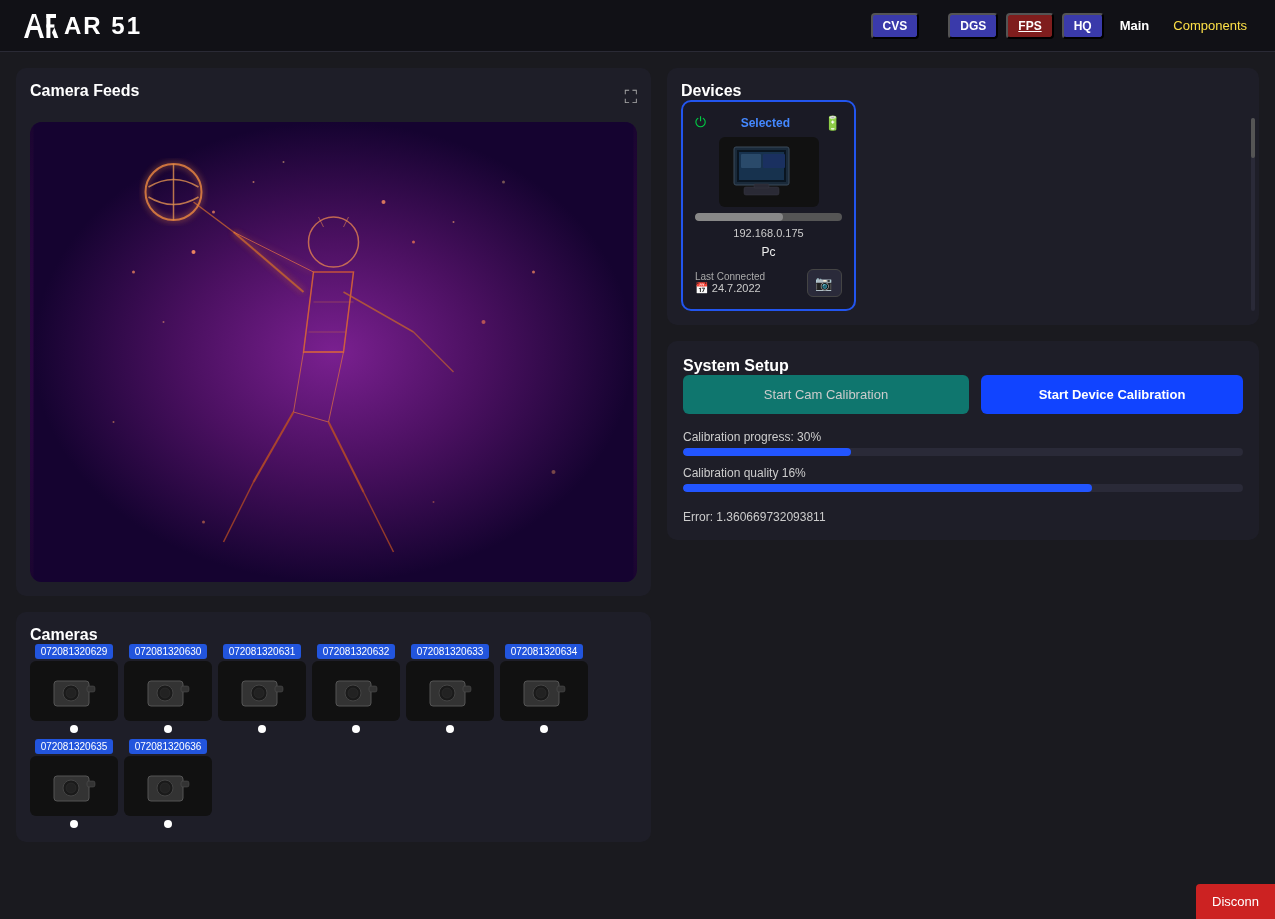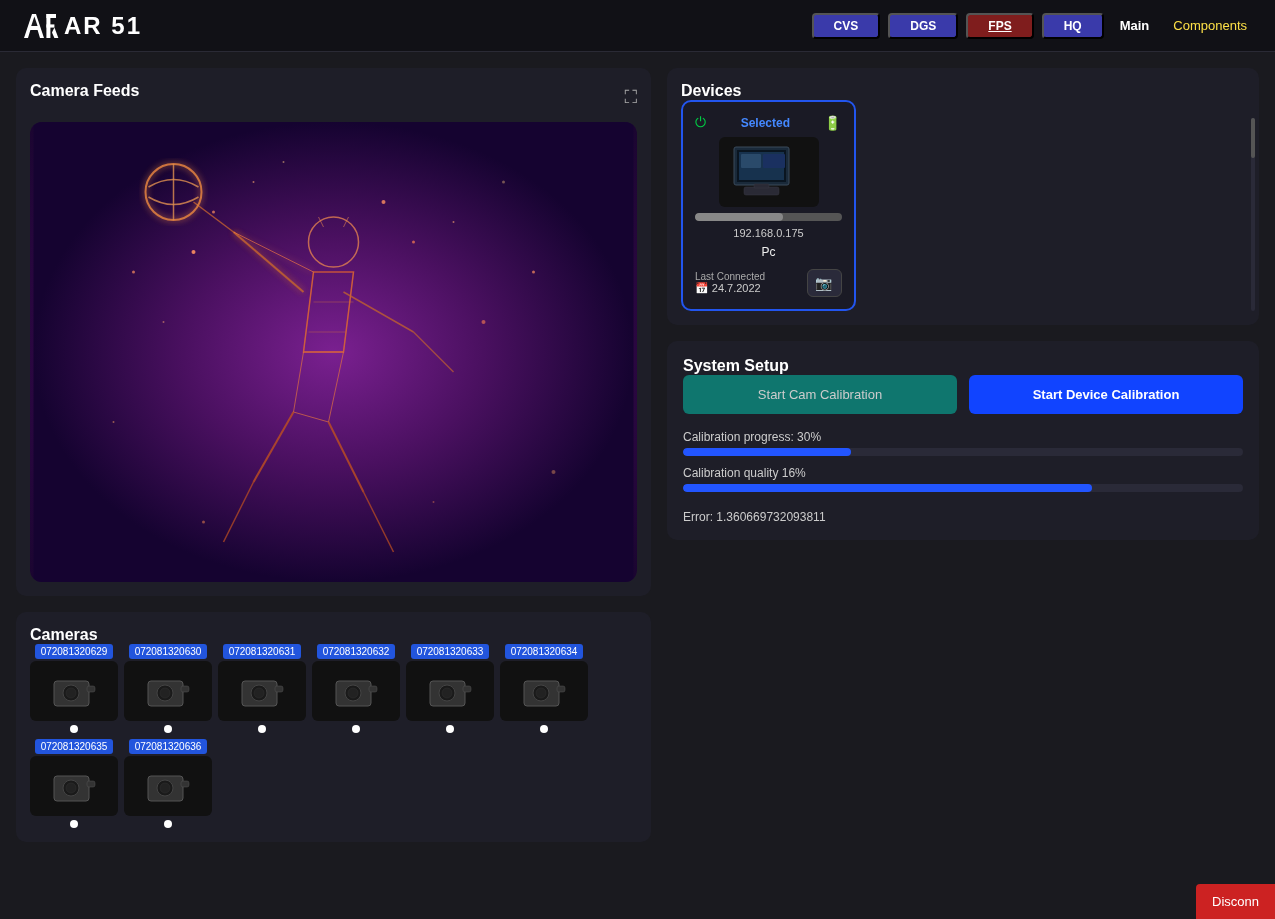--- a/index.html
+++ b/index.html
@@ -37,28 +37,28 @@
       width: 40px;
       height: 40px;
       margin-right: 4px;
     }
     .nav-right {
       display: flex;
       align-items: center;
       gap: 8px;
     }
     .nav-badge {
-      padding: 4px 20px;
+      padding: 4px 10px;
       border-radius: 4px;
       font-size: 12px;
       font-weight: 600;
       cursor: pointer;
     }
     .nav-badge.cvs { background: #3a3aaa; color: #fff; }
-    .nav-badge.dgs { background: #3a3aaa; color: #fff; }
+    .nav-badge.dgs { background: #3a3aaa; color: #fff; margin-left: 21px; }
     .nav-badge.fps { background: #7f1d1d; color: #fff; text-decoration: underline; }
     .nav-badge.hq  { background: #3a3aaa; color: #fff; }
     .nav-text-btn {
       background: none;
       border: none;
       color: #fde047;
       cursor: pointer;
       font-size: 13px;
       padding: 4px 8px;
     }
@@ -277,21 +277,20 @@
       padding: 12px;
       border-radius: 6px;
       cursor: pointer;
       font-size: 13px;
     }
     .btn-primary {
       flex: 1;
       background: #1144ff;
       border: none;
       color: #fff;
-      padding: 12px;
       border-radius: 6px;
       cursor: pointer;
       font-size: 13px;
       font-weight: 600;
     }
     .progress-section {
       display: flex;
       flex-direction: column;
       gap: 10px;
     }

